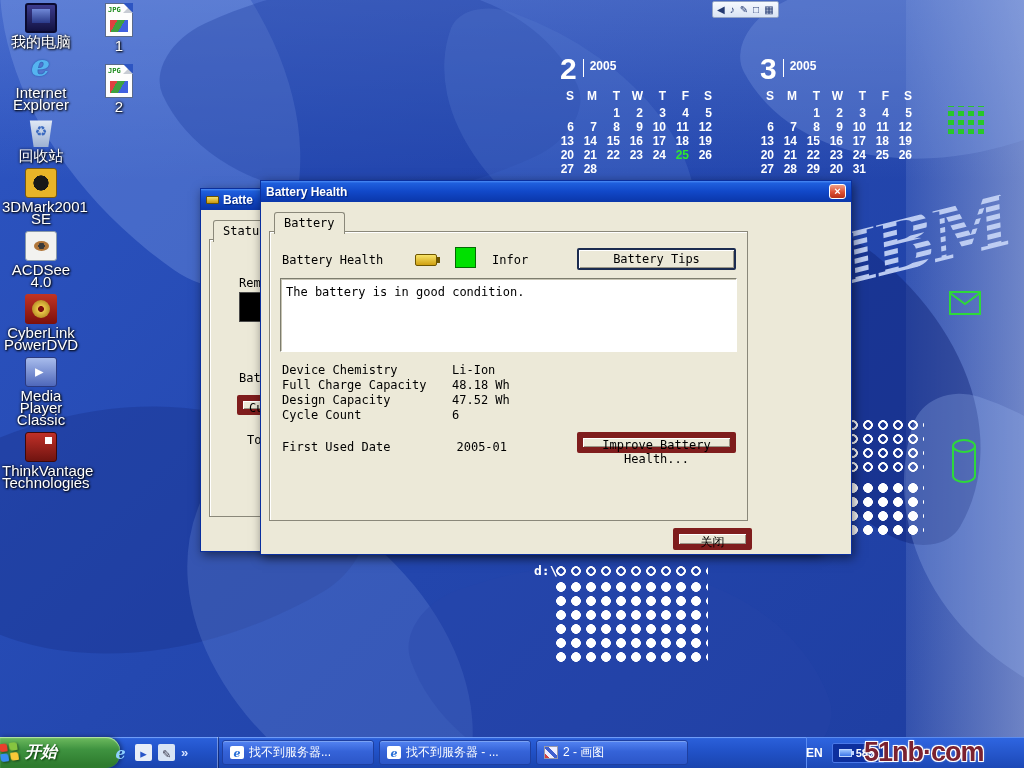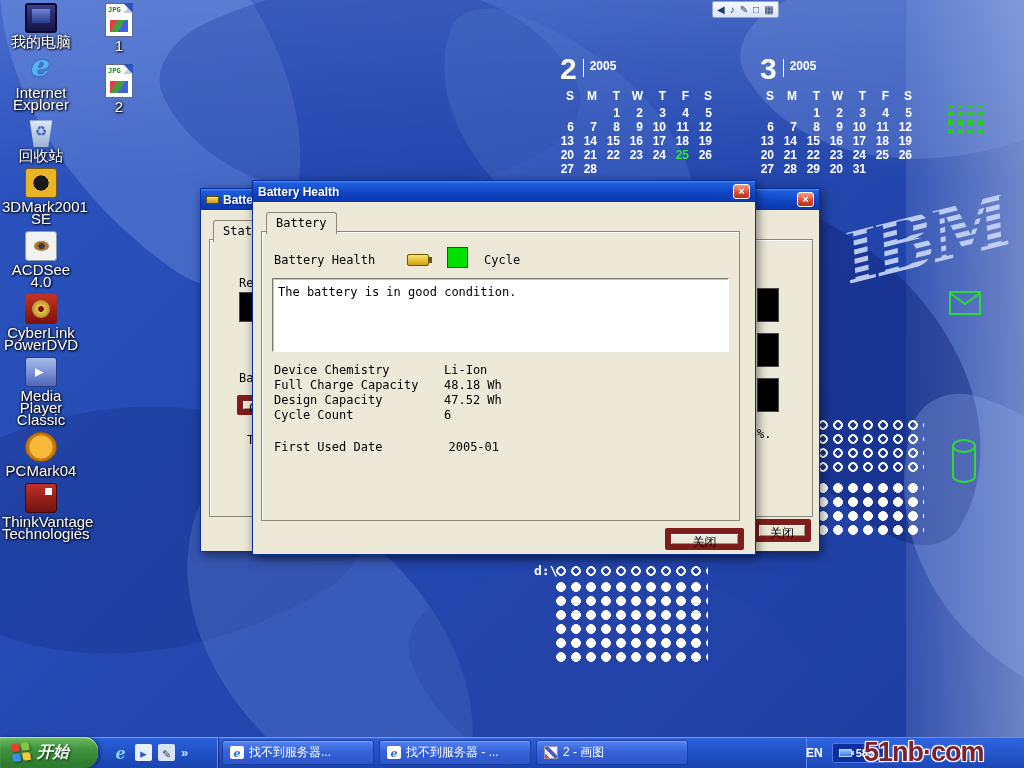--- a/index.html
+++ b/index.html
@@ -134,22 +134,22 @@
 
   
   .frag { position:absolute; white-space:nowrap; }
   .btn-cu { left:36px; top:206px; width:40px; height:20px; text-align:left; padding-left:6px; }
   .btn-bg-close { left:552px; top:330px; width:58px; height:23px; }
 
   
   #taskbar { position:absolute; left:0; bottom:0; width:1024px; height:31px;
              background:linear-gradient(180deg,#3d79f1 0%, #2a5fd9 6%, #2152c8 45%, #1a44ae 100%);
              box-shadow:inset 0 1px 0 #6f9cf8; }
-  .start-btn { position:absolute; left:0; top:0; height:31px; width:98px; display:flex; align-items:center;
-               gap:6px; padding-left:12px; border-radius:0 14px 14px 0; cursor:pointer;
+  .start-btn { position:absolute; left:0; top:0; height:31px; width:120px; display:flex; align-items:center;
+               gap:6px; padding-left:0; border-radius:0 14px 14px 0; cursor:pointer;
                background:linear-gradient(180deg,#6fbc60 0%, #3f9340 40%, #2e7c2e 90%);
                box-shadow:inset 0 1px 1px #b8e8a8, 2px 0 4px rgba(0,0,0,.4); }
   .win-flag { width:19px; height:19px; display:grid; grid-template-columns:8px 8px; grid-auto-rows:8px;
               gap:2px; transform:rotate(-8deg); filter:drop-shadow(1px 1px 1px rgba(0,0,0,.5)); }
   .win-flag i { border-radius:1px 3px 1px 3px; }
   .f-r{background:#e8402c;} .f-g{background:#86c440;} .f-b{background:#3a8ef0;} .f-y{background:#f8c838;}
   .start-label { color:#fff; font:italic bold 16px "Liberation Sans", sans-serif; text-shadow:1px 1px 2px #0a3a0a; }
   #quick-launch { position:absolute; left:104px; top:0; width:114px; height:31px;
                   display:flex; align-items:center; gap:6px; padding-left:8px;
                   border-right:1px solid rgba(255,255,255,.35); box-shadow:1px 0 0 rgba(0,0,30,.4); }
@@ -348,24 +348,20 @@
     </div>
     <div class="desk-icon">
       <div class="di-img i-powerdvd"></div>
       <div class="di-label">CyberLink PowerDVD</div>
     </div>
     <div class="desk-icon">
       <div class="di-img i-mpc"></div>
       <div class="di-label">Media Player Classic</div>
     </div>
     <div class="desk-icon">
-      <div class="di-img i-pcmark04"></div>
-      <div class="di-label">PCMark04</div>
-    </div>
-    <div class="desk-icon">
       <div class="di-img i-thinkvantage"></div>
       <div class="di-label">ThinkVantage Technologies</div>
     </div>
   </div>
 <div id="file-icons">
     <div class="desk-icon">
       <div class="fi-page">
         <span class="fi-badge">JPG</span>
       </div>
       <div class="di-label">1</div>
@@ -391,44 +387,46 @@
   <span class="frag mono" style="left:38px;top:182px">Batte</span>
   <button class="btn btn-cu">Cu</button>
   <span class="frag mono" style="left:46px;top:244px">To i</span>
   <div class="gauge" style="left:556px;top:99px;width:22px;height:34px"></div>
   <div class="gauge" style="left:556px;top:144px;width:22px;height:34px"></div>
   <div class="gauge" style="left:556px;top:189px;width:22px;height:34px"></div>
   <span class="frag mono" style="left:556px;top:238px">%.</span>
   <button class="btn btn-bg-close">关闭</button>
 </div>
 
-<div class="win" style="left:252px;top:180px;width:504px;height:375px;z-index:10">
+<div class="win" style="left:260px;top:180px;width:592px;height:375px;z-index:10">
   <div class="titlebar">
     <span class="title-text">Battery Health</span>
     <span class="x-btn">×</span>
   </div>
   <div class="tab" style="left:13px;top:31px">Battery</div>
   <div class="tab-page" style="left:8px;top:50px;width:479px;height:290px">
     <span class="mono bh-label">Battery Health</span>
     <span class="batt-icon"></span>
     <span class="status-swatch"></span>
-    <span class="mono status-text">Cycle</span>
+    <span class="mono status-text">Infor</span>
+    <button class="btn btn-tips">Battery Tips</button>
     <div class="cond-box sunken">
       <span class="mono">The battery is in good condition.</span>
     </div>
     <div id="bh-fields">
         <div class="field-row"><span class="mono field-label">Device Chemistry</span><span class="mono">Li-Ion</span></div>
         <div class="field-row"><span class="mono field-label">Full Charge Capacity</span><span class="mono">48.18 Wh</span></div>
         <div class="field-row"><span class="mono field-label">Design Capacity</span><span class="mono">47.52 Wh</span></div>
         <div class="field-row"><span class="mono field-label">Cycle Count</span><span class="mono">6</span></div>
       </div>
     <div class="fu-row">
       <span class="mono field-label">First Used Date</span>
       <span class="mono">2005-01</span>
     </div>
+    <button class="btn btn-improve">Improve Battery Health...</button>
   </div>
   <button class="btn btn-dlg-close">关闭</button>
 </div>
 
 <div id="taskbar">
   <div class="start-btn">
     <span class="win-flag">
       <i class="f-r"></i>
         <i class="f-g"></i>
         <i class="f-b"></i>

